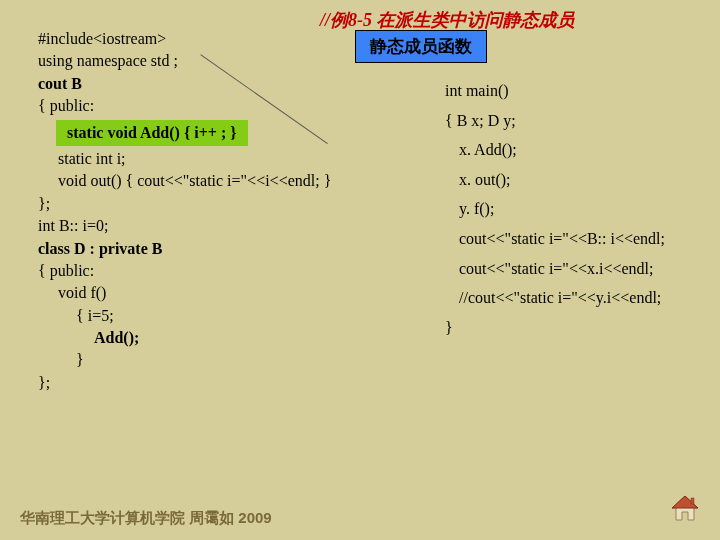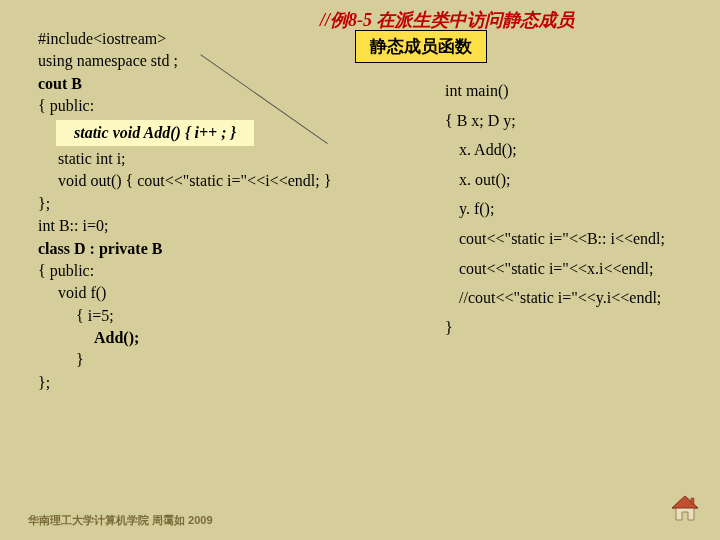--- a/index.html
+++ b/index.html
@@ -20,21 +20,21 @@
     color: #c00000;
     font-weight: bold;
     font-style: italic;
     font-size: 18px;
     font-family: "SimSun", serif;
   }
   .callout {
     position: absolute;
     top: 30px;
     left: 355px;
-    background: #fde047;
+    background: #3b82f6;
     border: 1px solid #000;
     padding: 4px 14px;
     font-size: 17px;
     font-weight: bold;
     font-family: "SimSun", serif;
   }
   .callout-line {
     position: absolute;
     top: 54px;
     left: 200px;
@@ -45,38 +45,37 @@
     transform-origin: left center;
   }
   .left-col {
     position: absolute;
     top: 28px;
     left: 38px;
     line-height: 1.4;
   }
   .left-col .bold { font-weight: bold; }
   .highlight-box {
-    background: #fef9c3;
+    background: #84cc16;
     display: inline-block;
-    padding: 2px 18px;
+    padding: 2px 11px;
     margin: 2px 0;
     font-weight: bold;
-    font-style: italic;
   }
   .right-col {
     position: absolute;
     top: 76px;
     left: 445px;
     line-height: 1.85;
   }
   .footer {
     position: absolute;
     bottom: 12px;
-    left: 28px;
-    font-size: 11px;
+    left: 20px;
+    font-size: 15px;
     color: #7a6a3a;
     font-family: "SimSun", sans-serif;
     font-weight: bold;
   }
   .home-icon {
     position: absolute;
     bottom: 10px;
     right: 18px;
   }
   .indent1 { padding-left: 20px; display: inline-block; }

